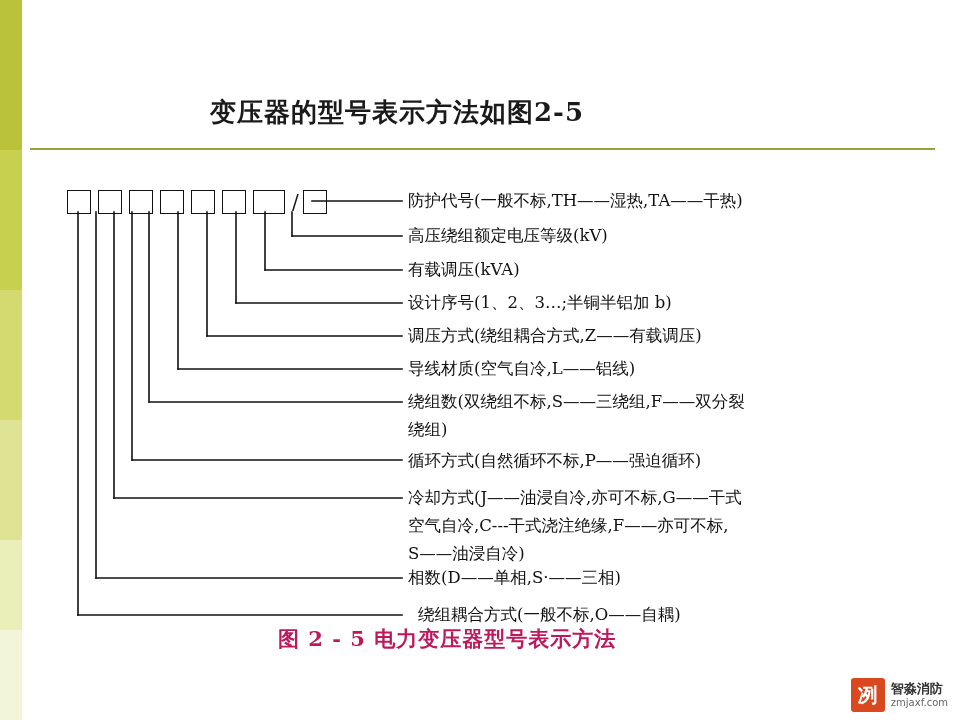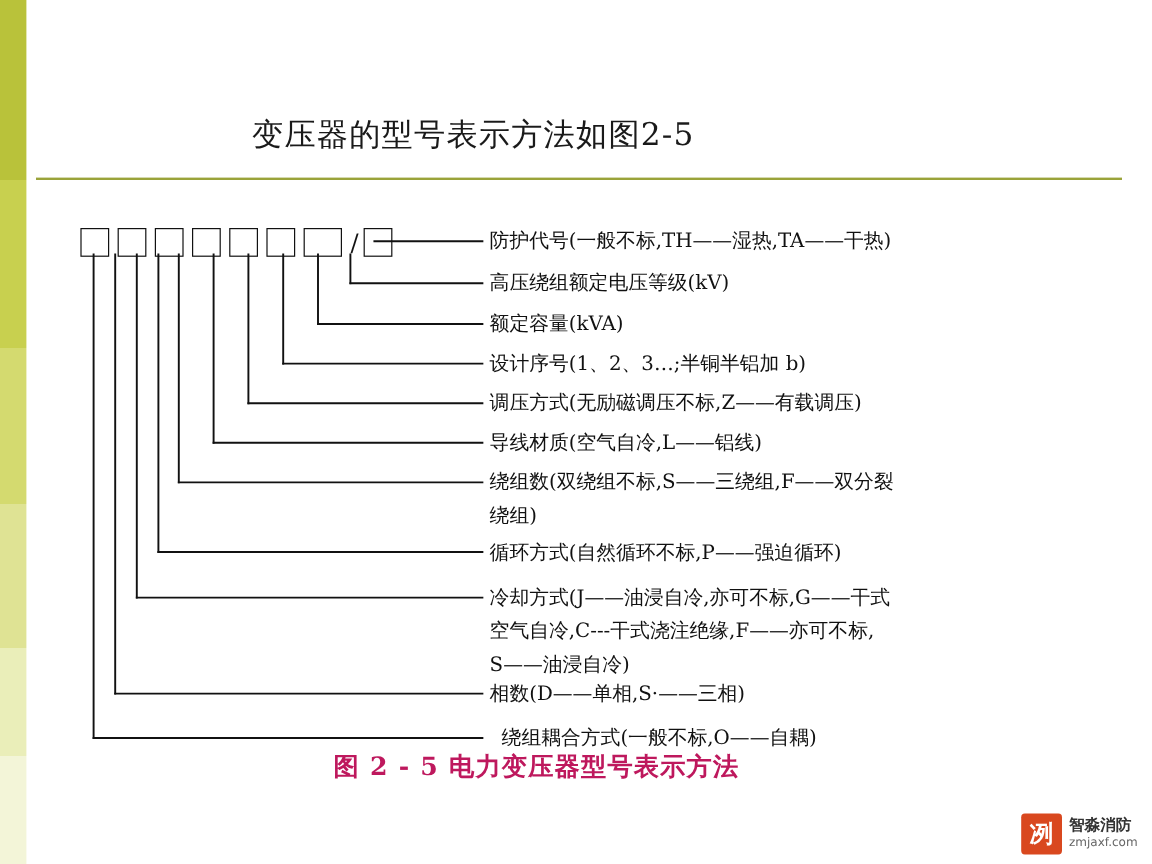--- a/index.html
+++ b/index.html
@@ -30,21 +30,21 @@
   .seg3 { height: 130px; background: #d4da6f; }
   .seg4 { height: 120px; background: #dfe394; }
   .seg5 { height: 90px;  background: #eaeeb9; }
   .seg6 { height: 90px;  background: #f3f5d8; }
 
   .title {
     position: absolute;
     left: 210px;
     top: 95px;
     font-size: 26px;
-    font-weight: normal;
+    font-weight: bold;
     color: #1a1a1a;
     letter-spacing: 1px;
     font-family: "DejaVu Serif", "Liberation Serif", serif;
   }
   .title-rule {
     position: absolute;
     left: 30px;
     top: 148px;
     width: 905px;
     height: 2px;
@@ -223,23 +223,23 @@
       <line x1="74" y1="418" x2="380" y2="418"></line>
 
       <line x1="56" y1="52" x2="56" y2="455"></line>
       <line x1="56" y1="455" x2="380" y2="455"></line>
     </g>
   </svg>
 
   <div class="labels">
     <div class="lbl" style="left:386px; top:30px;">防护代号(一般不标,TH——湿热,TA——干热)</div>
     <div class="lbl" style="left:386px; top:65px;">高压绕组额定电压等级(kV)</div>
-    <div class="lbl" style="left:386px; top:99px;">额定容量(kVA)</div>
+    <div class="lbl" style="left:386px; top:99px;">有载调压(kVA)</div>
     <div class="lbl" style="left:386px; top:132px;">设计序号(1、2、3…;半铜半铝加 b)</div>
-    <div class="lbl" style="left:386px; top:165px;">调压方式(无励磁调压不标,Z——有载调压)</div>
+    <div class="lbl" style="left:386px; top:165px;">调压方式(绕组耦合方式,Z——有载调压)</div>
     <div class="lbl" style="left:386px; top:198px;">导线材质(空气自冷,L——铝线)</div>
     <div class="lbl" style="left:386px; top:231px;">绕组数(双绕组不标,S——三绕组,F——双分裂</div>
     <div class="lbl cont" style="left:386px; top:259px;">绕组)</div>
     <div class="lbl" style="left:386px; top:290px;">循环方式(自然循环不标,P——强迫循环)</div>
     <div class="lbl" style="left:386px; top:327px;">冷却方式(J——油浸自冷,亦可不标,G——干式</div>
     <div class="lbl cont" style="left:386px; top:355px;">空气自冷,C---干式浇注绝缘,F——亦可不标,</div>
     <div class="lbl cont" style="left:386px; top:383px;">S——油浸自冷)</div>
     <div class="lbl" style="left:386px; top:407px;">相数(D——单相,S·——三相)</div>
     <div class="lbl" style="left:396px; top:444px;">绕组耦合方式(一般不标,O——自耦)</div>
   </div>

